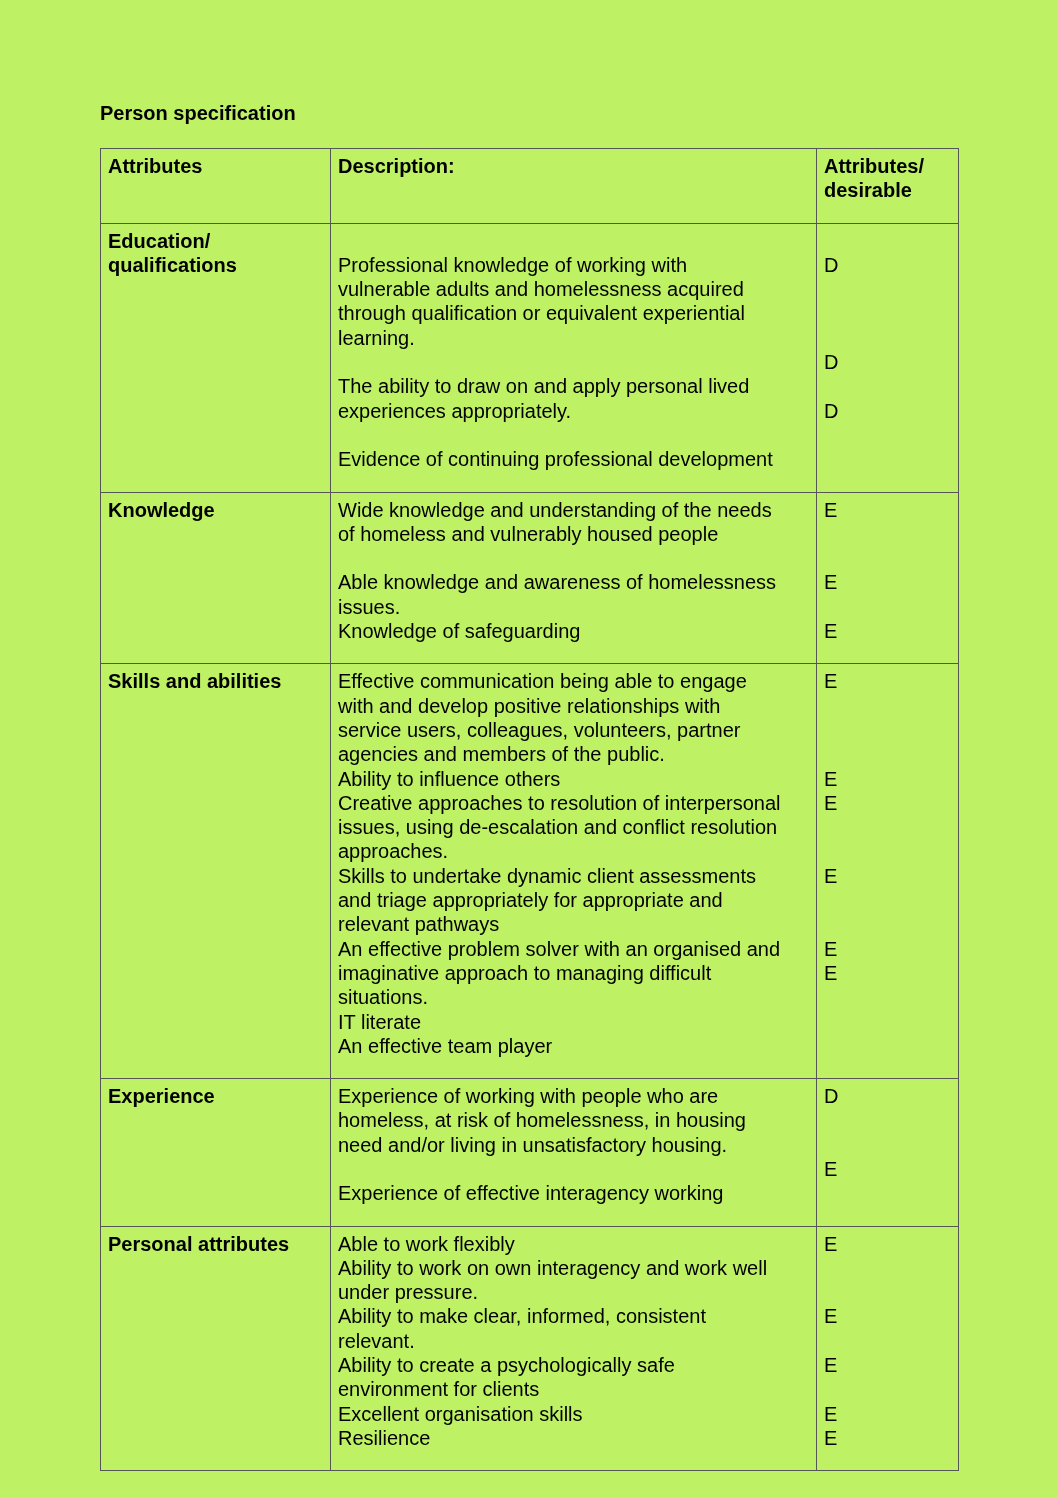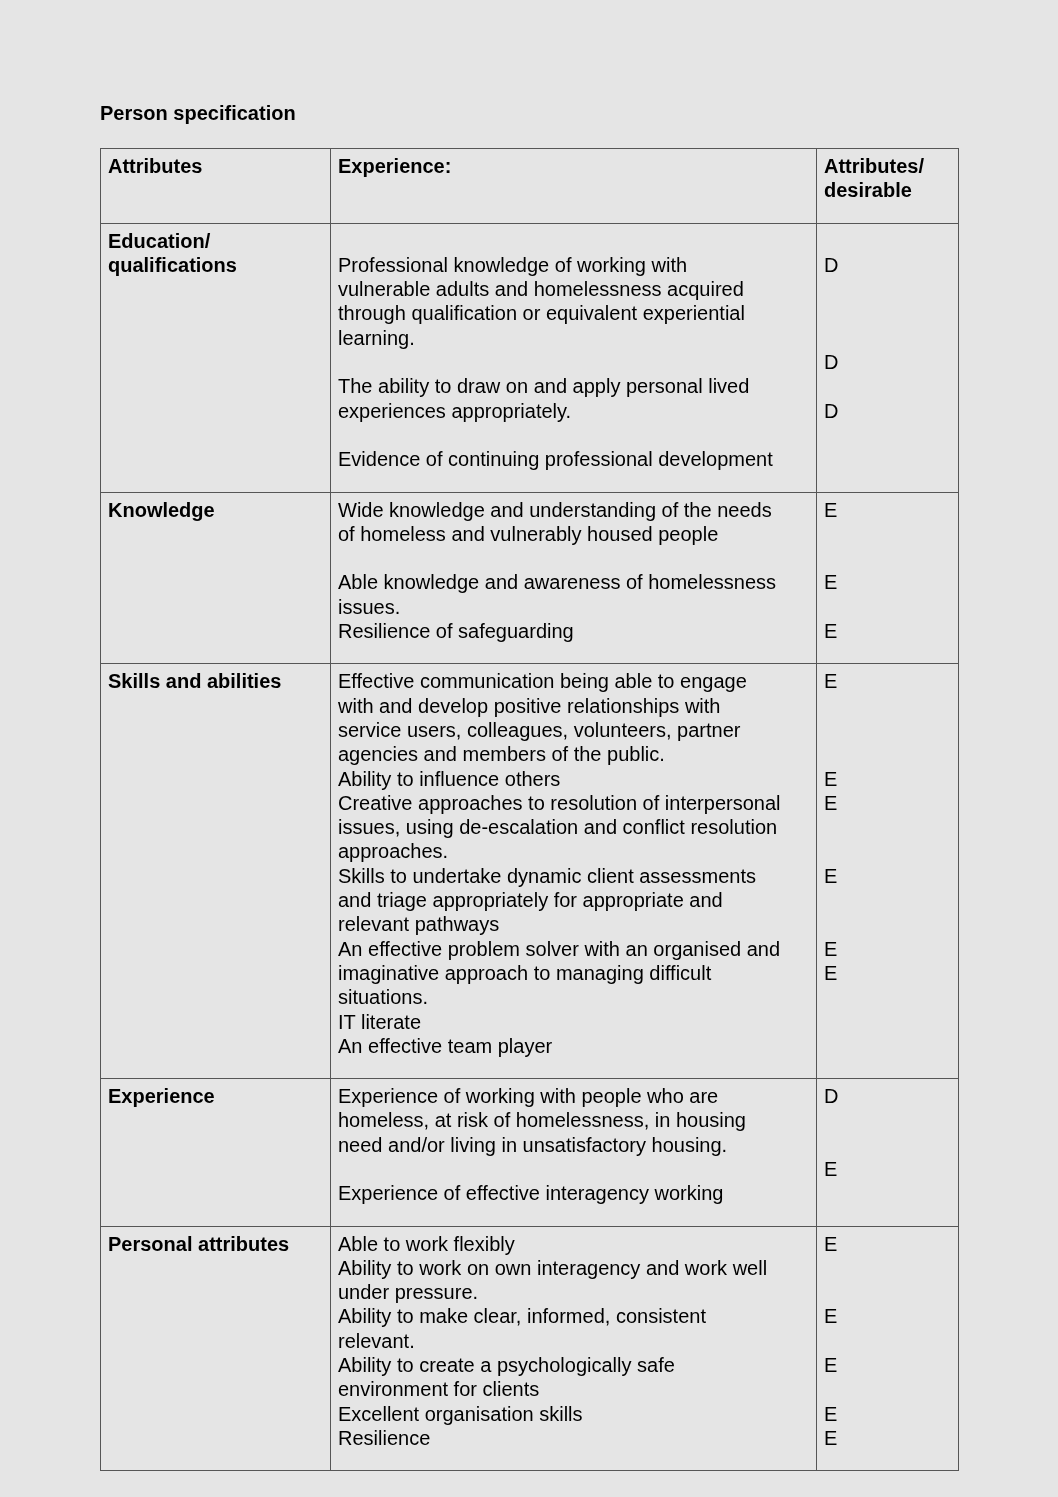--- a/index.html
+++ b/index.html
@@ -6,21 +6,21 @@
     margin: 0;
     padding: 0;
     background: #ffffff;
     font-family: "Liberation Sans", sans-serif;
     color: #000000;
   }
   .page {
     position: relative;
     width: 1058px;
     height: 1497px;
-    background: #e5e5e5;
+    background: #bef264;
     overflow: hidden;
   }
   .title {
     position: absolute;
     left: 100px;
     top: 101px;
     font-size: 20px;
     line-height: 24px;
     font-weight: bold;
   }
@@ -63,21 +63,21 @@
 
   <table class="spec">
     <colgroup>
       <col style="width:230px">
       <col style="width:486px">
       <col style="width:142px">
     </colgroup>
     <thead>
       <tr>
           <th>Attributes</th>
-          <th>Experience:</th>
+          <th>Description:</th>
           <th>Attributes/
 desirable</th>
         </tr>
     </thead>
     <tbody>
         <tr>
           <td class="attr">Education/
 qualifications</td>
           <td>
             <div class="ln"></div>
@@ -105,21 +105,21 @@
           </td>
         </tr>
         <tr>
           <td class="attr">Knowledge</td>
           <td>
             <div class="ln">Wide knowledge and understanding of the needs</div>
             <div class="ln">of homeless and vulnerably housed people</div>
             <div class="ln"></div>
             <div class="ln">Able knowledge and awareness of homelessness</div>
             <div class="ln">issues.</div>
-            <div class="ln">Resilience of safeguarding</div>
+            <div class="ln">Knowledge of safeguarding</div>
           </td>
           <td>
             <div class="ln">E</div>
             <div class="ln"></div>
             <div class="ln"></div>
             <div class="ln">E</div>
             <div class="ln"></div>
             <div class="ln">E</div>
           </td>
         </tr>

